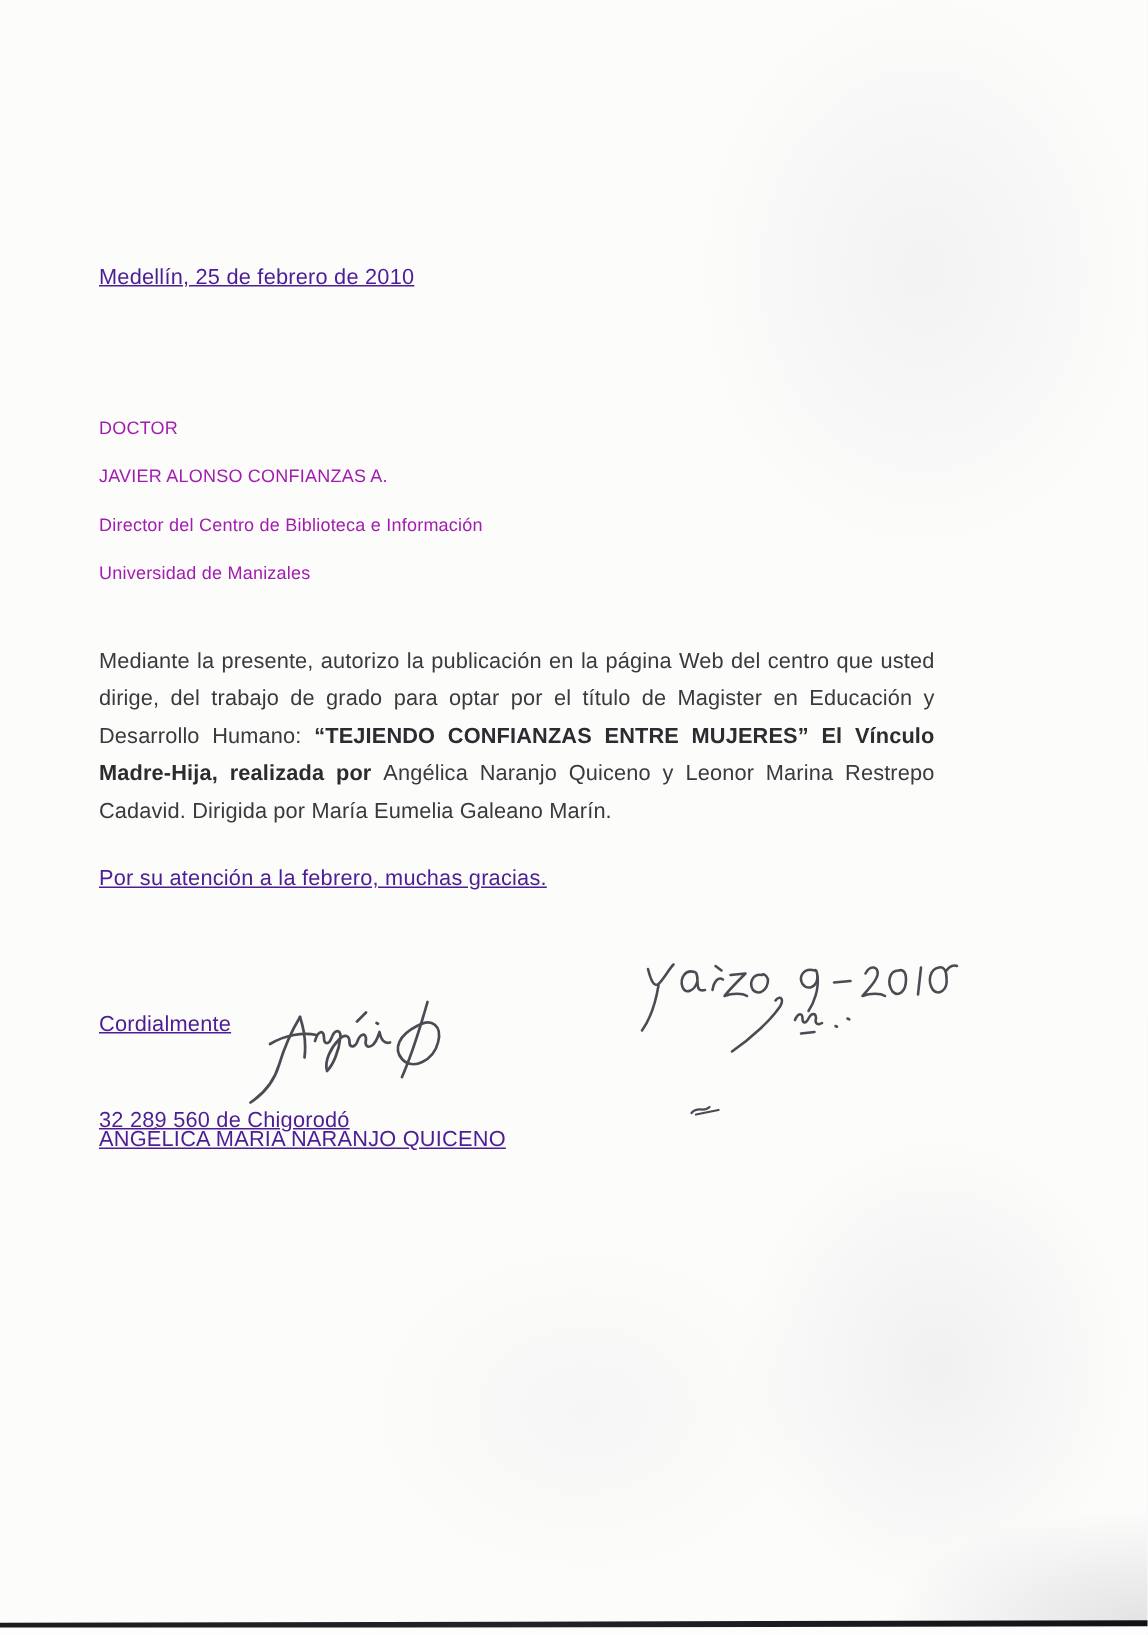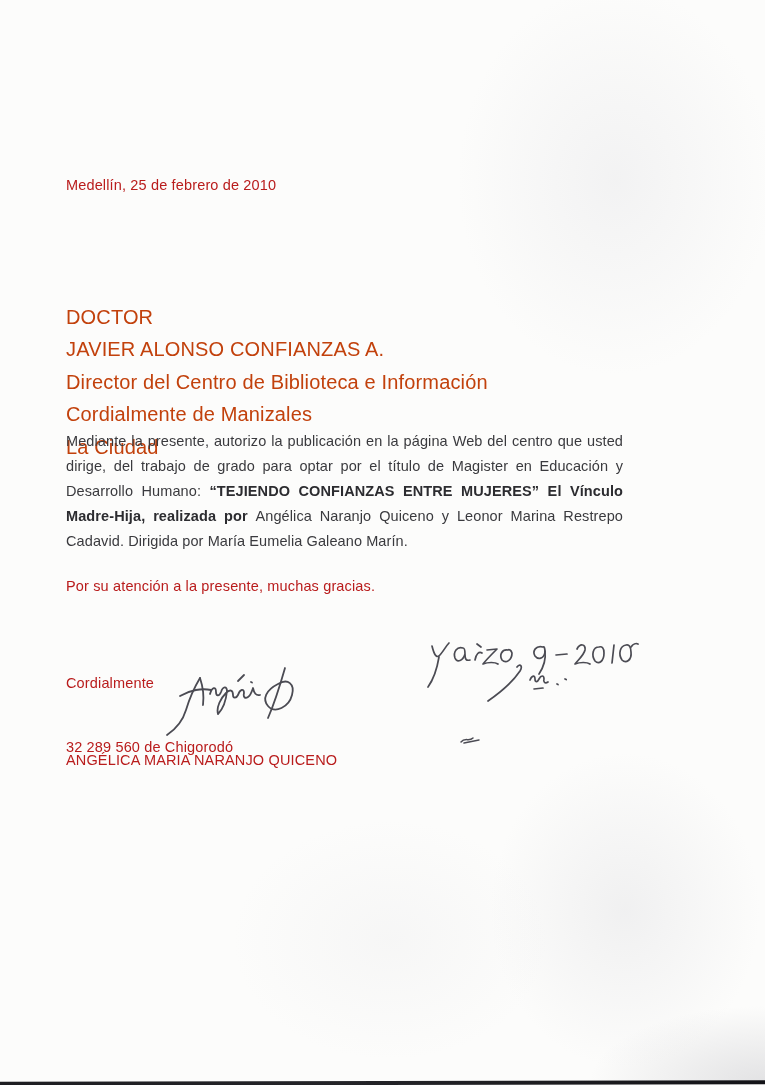--- a/index.html
+++ b/index.html
@@ -20,29 +20,30 @@
     background: radial-gradient(closest-side, rgba(208,208,214,0.22), transparent 75%); }
   .tex-b { right: -40px; bottom: -30px; width: 360px; height: 420px;
     background: radial-gradient(closest-side, rgba(205,205,210,0.25), transparent 75%); }
   .tex-c { left: 180px; top: 780px; width: 420px; height: 320px;
     background: radial-gradient(closest-side, rgba(212,212,216,0.14), transparent 75%); }
   .curl-shade { position: absolute; right: 0; top: 995px; width: 200px; height: 88px;
     background: radial-gradient(ellipse at 100% 100%, rgba(178,178,184,0.35), transparent 62%); }
 
   .tline {
     position: absolute; left: 66px;
-    color: #b91c1c;
+    color: #4c1d95;
     font-size: 14.5px;
     letter-spacing: 0.15px;
     white-space: nowrap;
+    text-decoration: underline;
   }
   .date-line { top: 177px; }
   .recipient-block {
     position: absolute; left: 66px; top: 269px;
-    color: #c2410c; font-size: 20px; letter-spacing: 0.15px; margin-top: 32px;
+    color: #a21caf; font-size: 12px; letter-spacing: 0.15px;
   }
   .recipient-block div { line-height: 32.4px; white-space: nowrap; }
 
   .body-par {
     position: absolute; left: 66px; top: 429px; width: 557px;
     color: #3a3a3e; font-size: 14.5px; line-height: 25px;
     text-align: justify; letter-spacing: 0.1px;
   }
   .body-par b { color: #2c2c30; }
 
@@ -75,27 +76,26 @@
   <div class="tex tex-b"></div>
   <div class="tex tex-c"></div>
   <div class="curl-shade"></div>
 
   <div class="tline date-line">Medellín, 25 de febrero de 2010</div>
 
   <div class="recipient-block">
     <div>DOCTOR</div>
     <div>JAVIER ALONSO CONFIANZAS A.</div>
     <div>Director del Centro de Biblioteca e Información</div>
-    <div>Cordialmente de Manizales</div>
-    <div>La Ciudad</div>
+    <div>Universidad de Manizales</div>
   </div>
 
   <div class="body-par"><span>Mediante la presente, autorizo la publicación en la página Web del centro que usted dirige, del trabajo de grado para optar por el título de Magister en Educación y Desarrollo Humano: </span><b>“TEJIENDO CONFIANZAS ENTRE MUJERES” El Vínculo Madre-Hija, realizada por </b><span>Angélica Naranjo Quiceno y Leonor Marina Restrepo Cadavid. Dirigida por María Eumelia Galeano Marín.</span></div>
 
-  <div class="tline thanks-line">Por su atención a la presente, muchas gracias.</div>
+  <div class="tline thanks-line">Por su atención a la febrero, muchas gracias.</div>
 
   <div class="tline valediction-line">Cordialmente</div>
   <div class="tline signer-name-line">ANGÉLICA MARIA NARANJO QUICENO</div>
   <div class="tline signer-id-line">32 289 560 de Chigorodó</div>
 
   <svg class="hw hw-sig" style="left:154px; top:662px;" width="152" height="78" viewBox="0 0 152 78" aria-label="Angélica">
     <path d="M 46,16 C 40,26 35,38 32,48 C 29,58 22,67 13,73"></path>
     <path d="M 46,16 C 49,25 50,35 49,43"></path>
     <path d="M 26,34 C 36,28 48,26 57,28"></path>
     <path d="M 56,32 C 58,25 62,24 62,30 C 62,34 65,35 67,30 C 69,24 73,24 73,29 C 72,39 68,48 64,52 C 62,45 67,36 72,31 C 76,27 79,28 79,33 C 79,36 82,37 84,33 C 86,27 90,26 90,31 C 89,35 91,37 94,35 C 97,33 98,29 99,26 C 100,31 102,34 106,33"></path>

